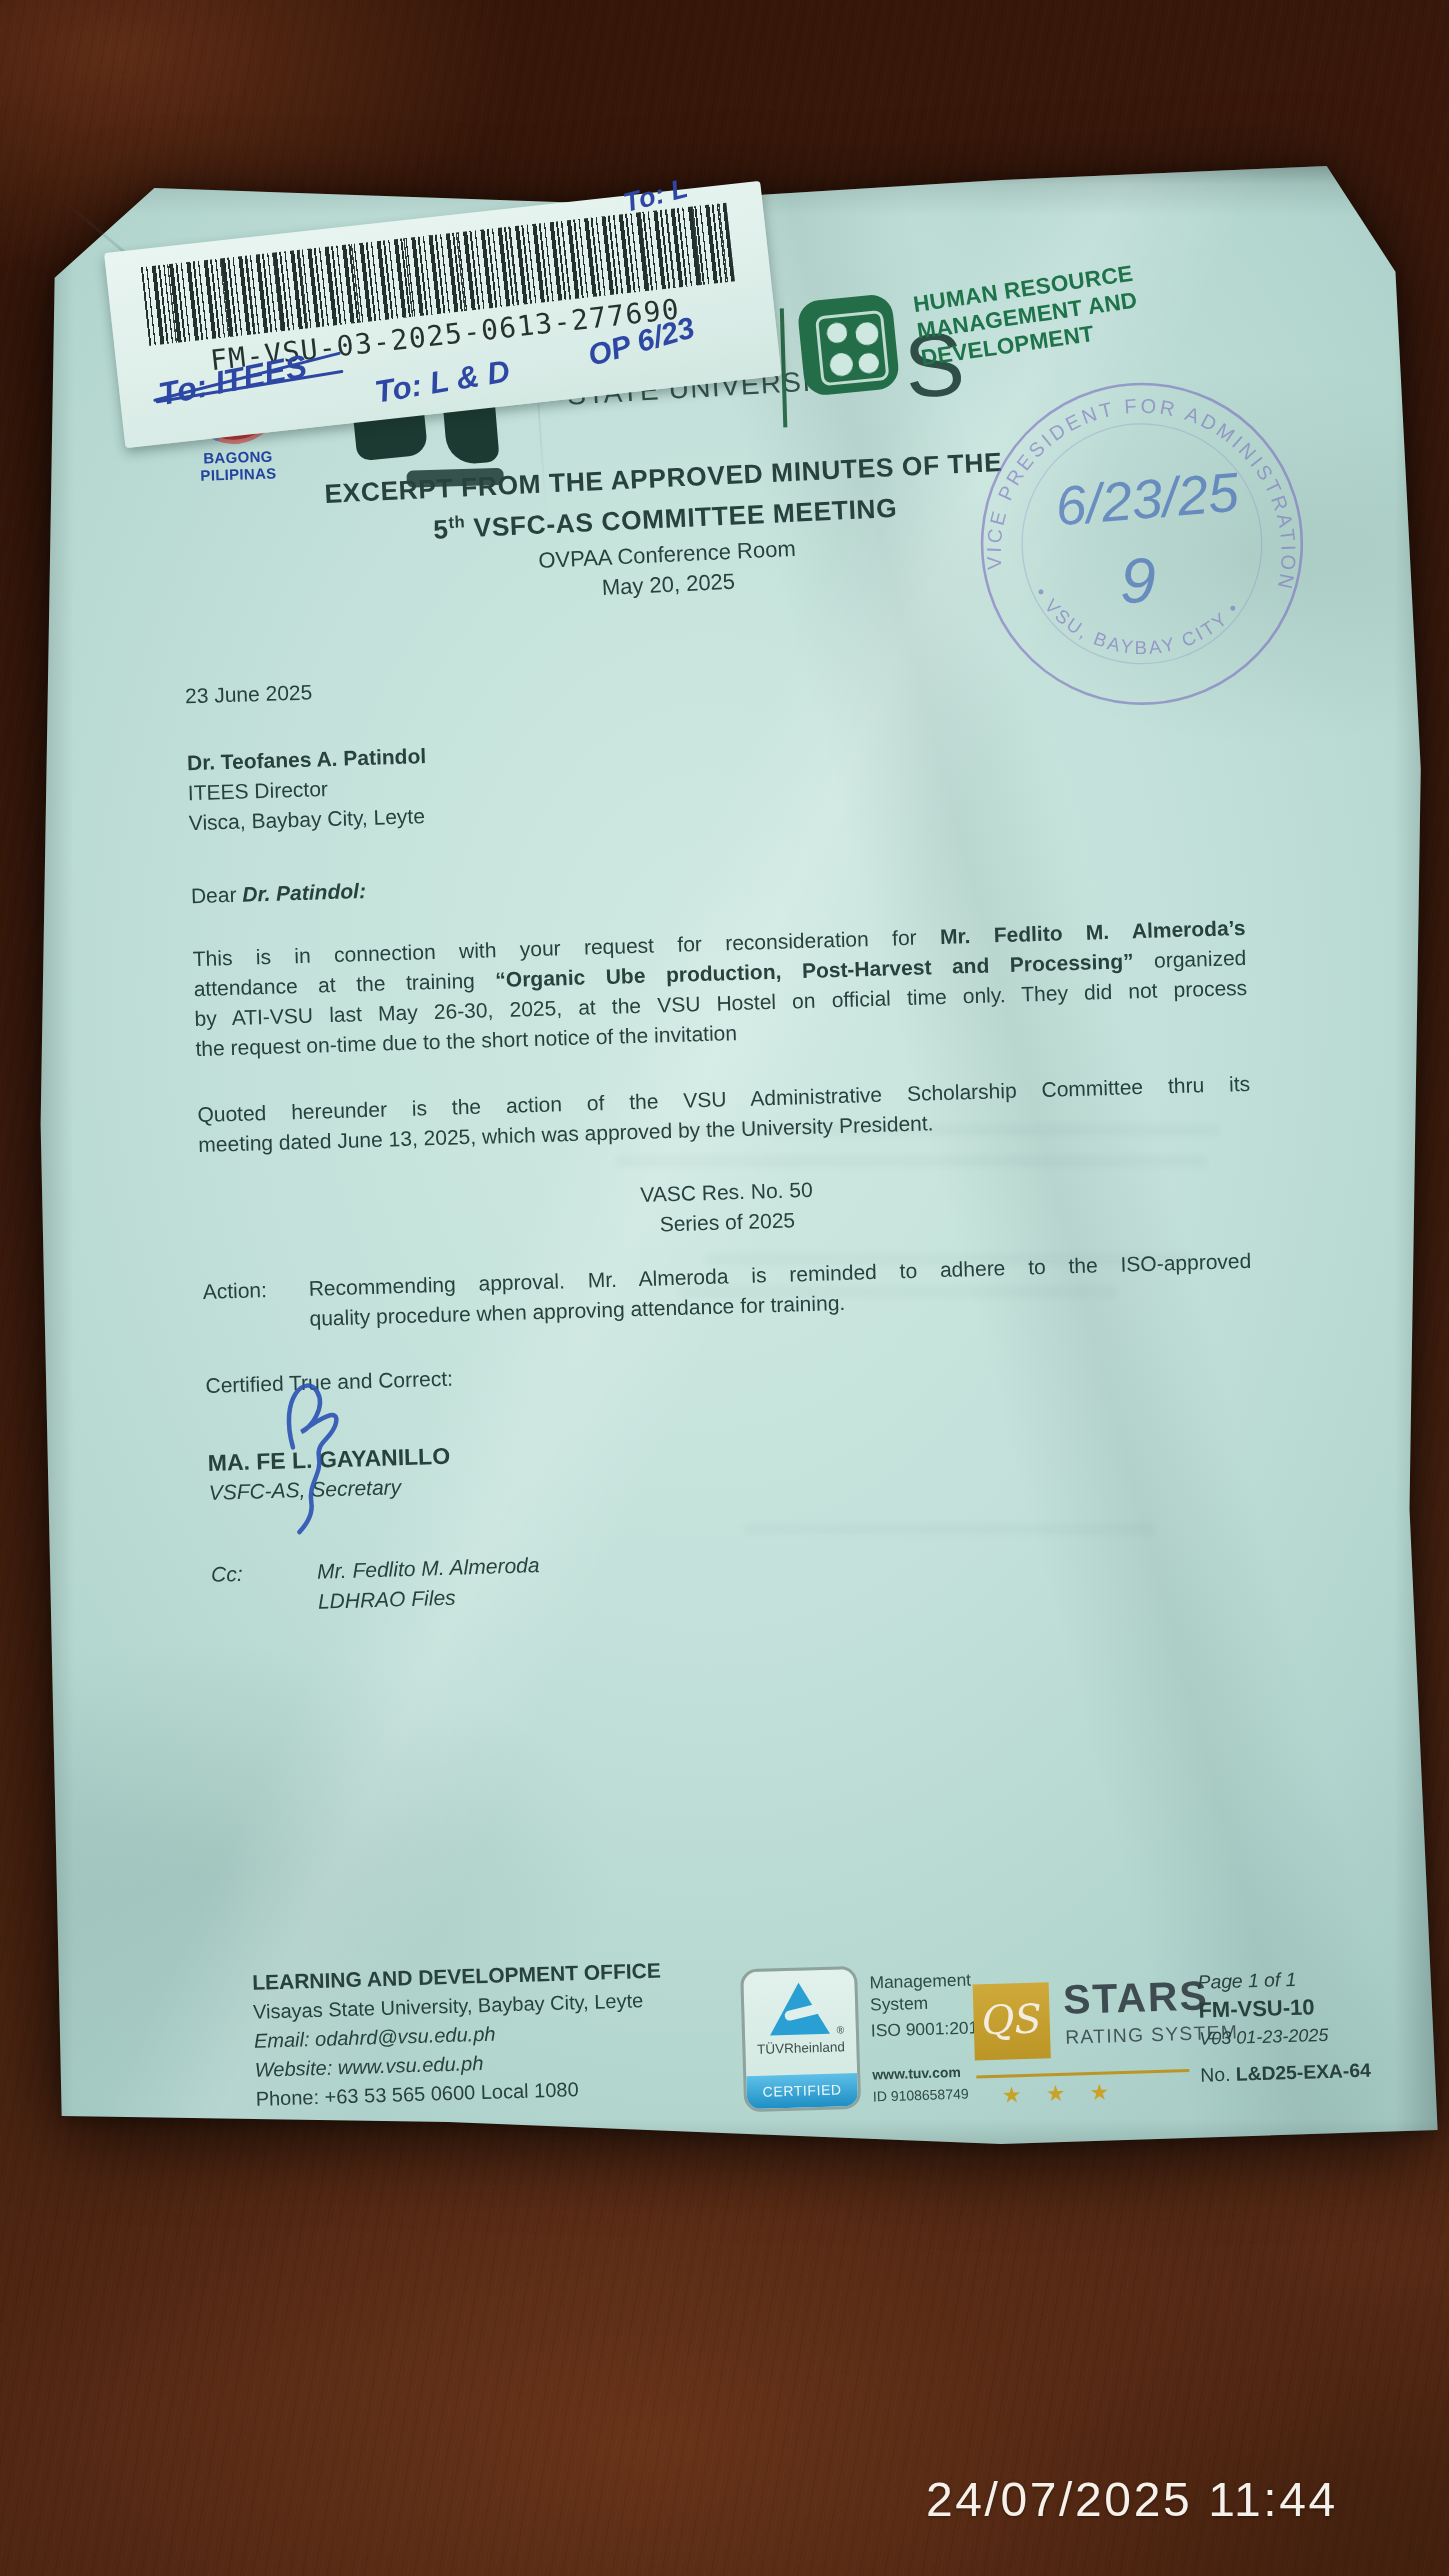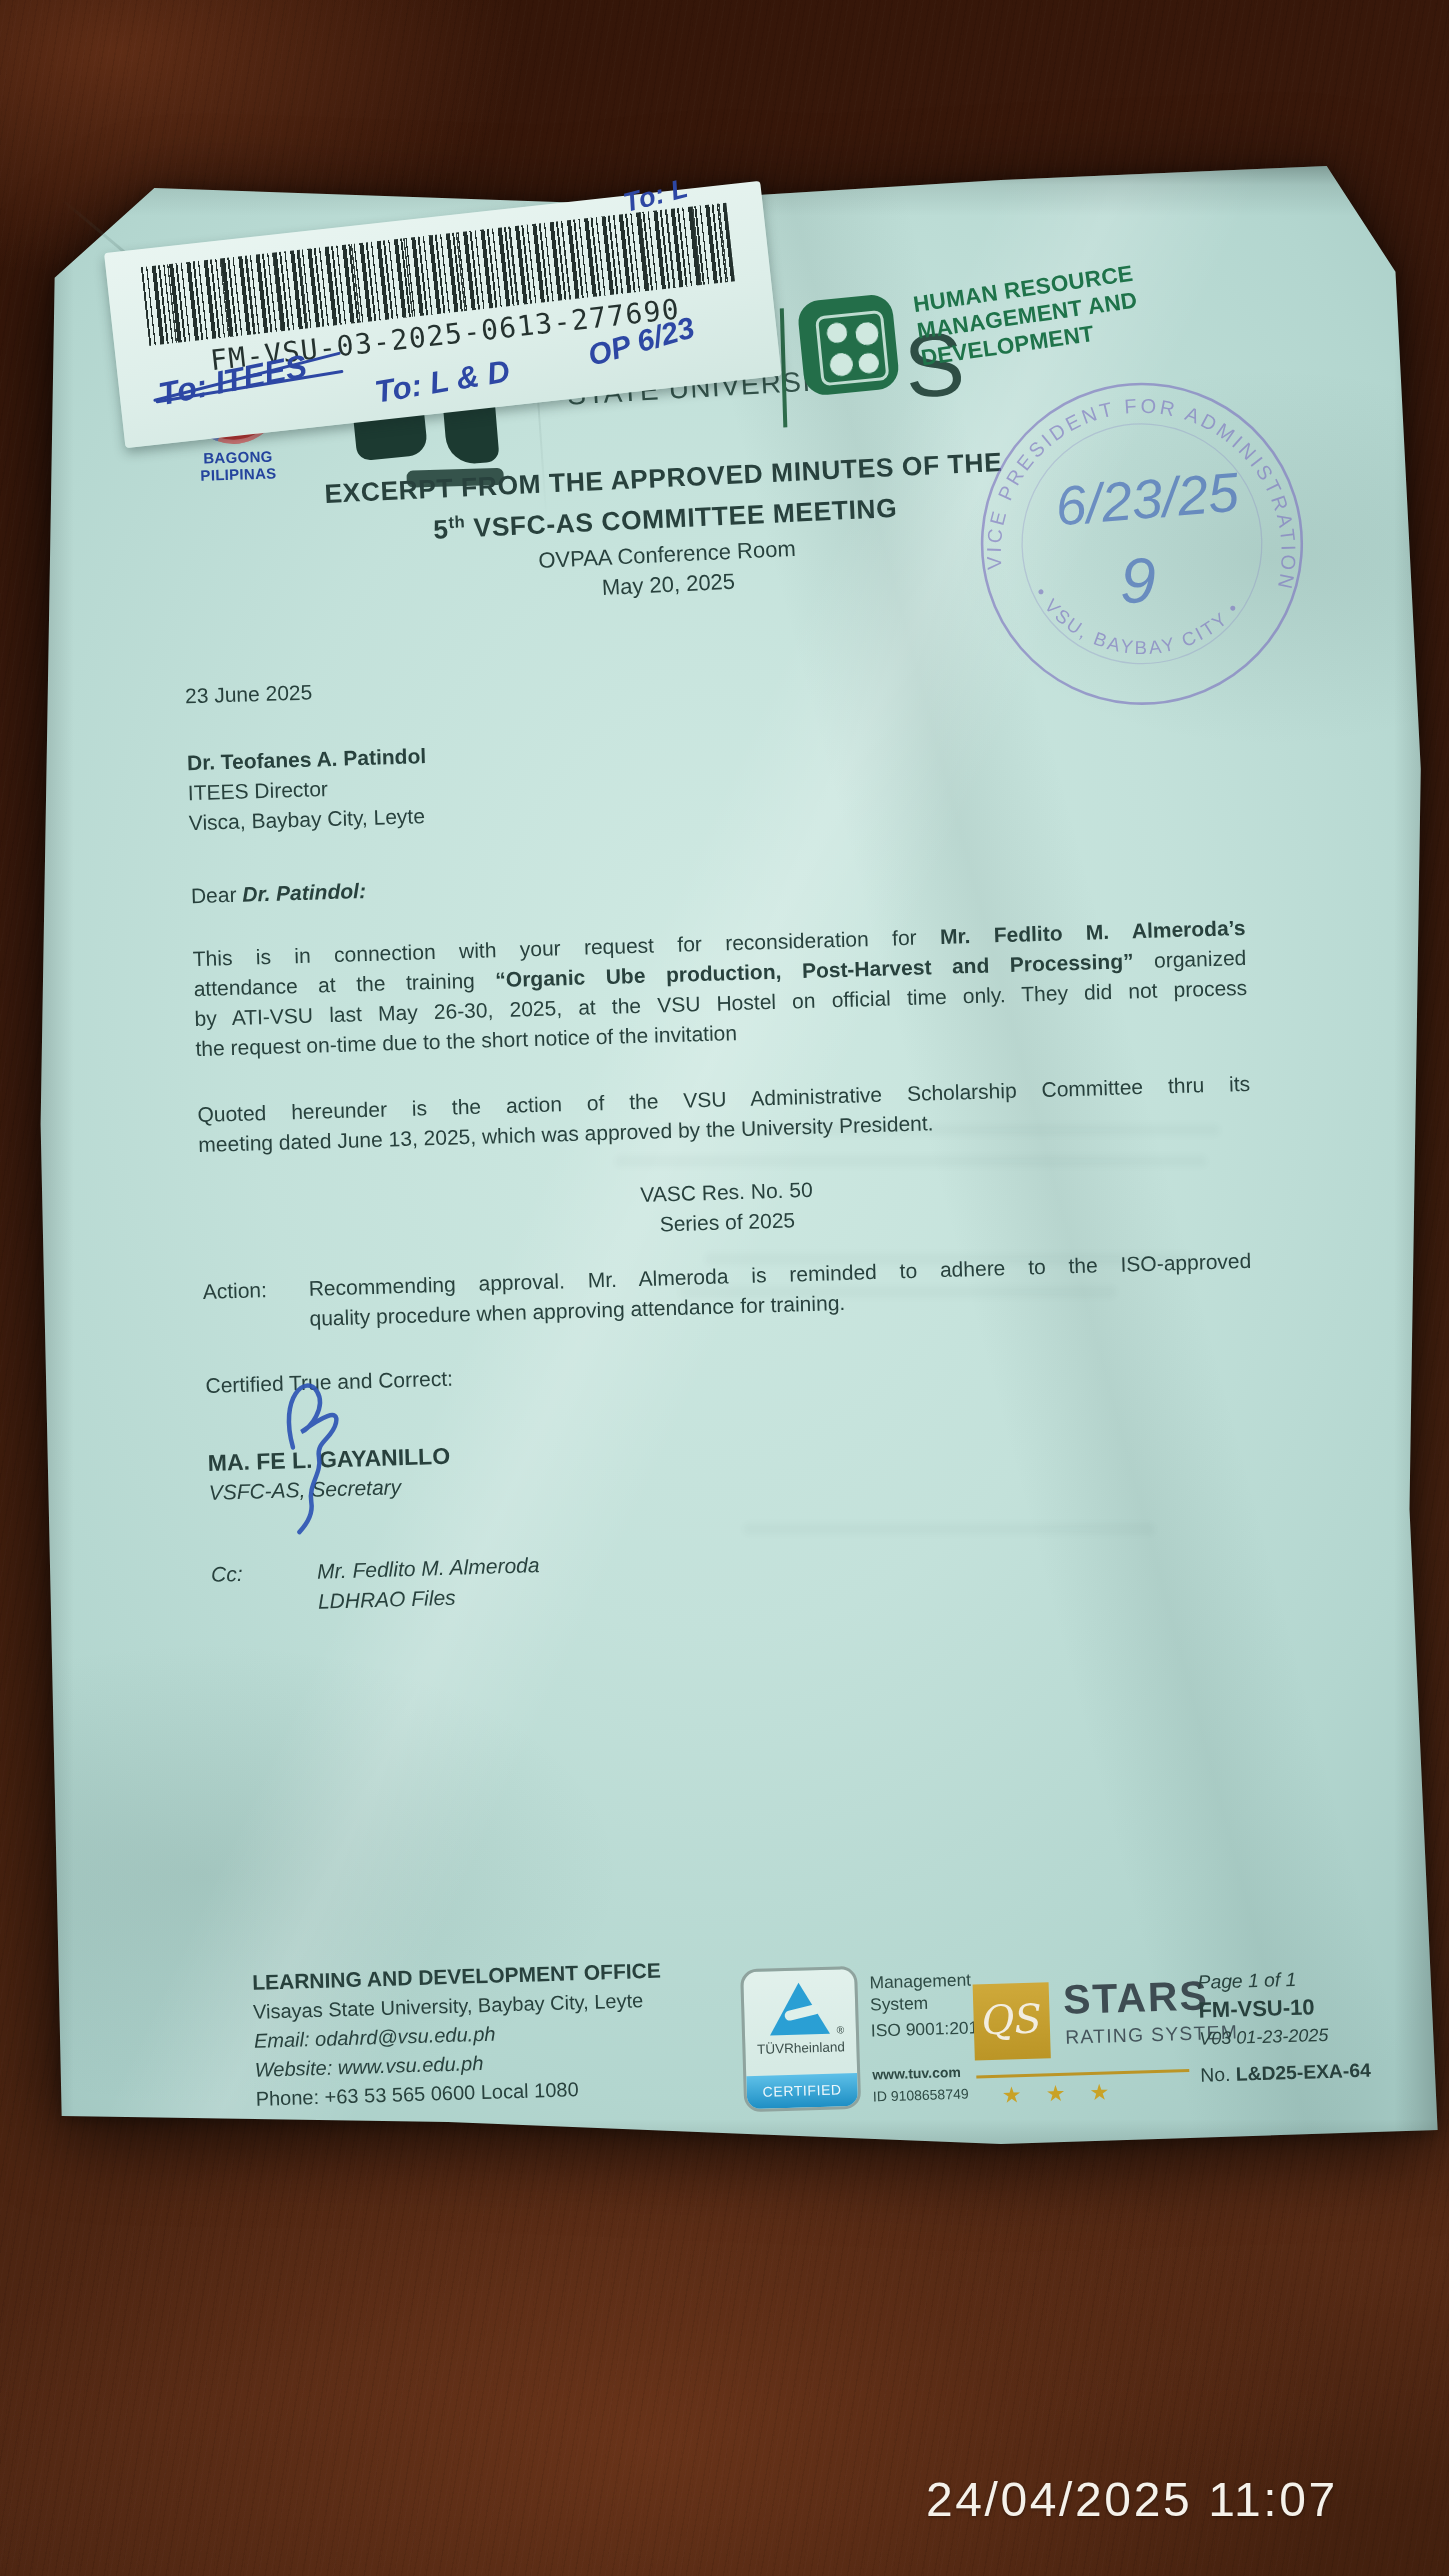--- a/index.html
+++ b/index.html
@@ -281,14 +281,14 @@
       <div class="hw" style="left:39px;top:122px;font-size:32px;transform:rotate(-5deg);">To: ITEES</div>
       <div class="strike" style="left:32px;top:137px;width:193px;transform:rotate(-8deg);"></div>
       <div class="strike" style="left:35px;top:147px;width:190px;transform:rotate(-3deg);"></div>
       <div class="hw" style="left:254px;top:147px;font-size:31px;transform:rotate(-3deg);">To: L &amp; D</div>
     </div>
     <div class="hw" style="left:570px;top:164px;font-size:30px;transform:rotate(-14deg);">OP 6/23</div>
 
   </div>
 </div>
 
-<div class="timestamp">24/04/2025 11:07</div>
+<div class="timestamp">24/07/2025 11:44</div>
 
 
 </body></html>

